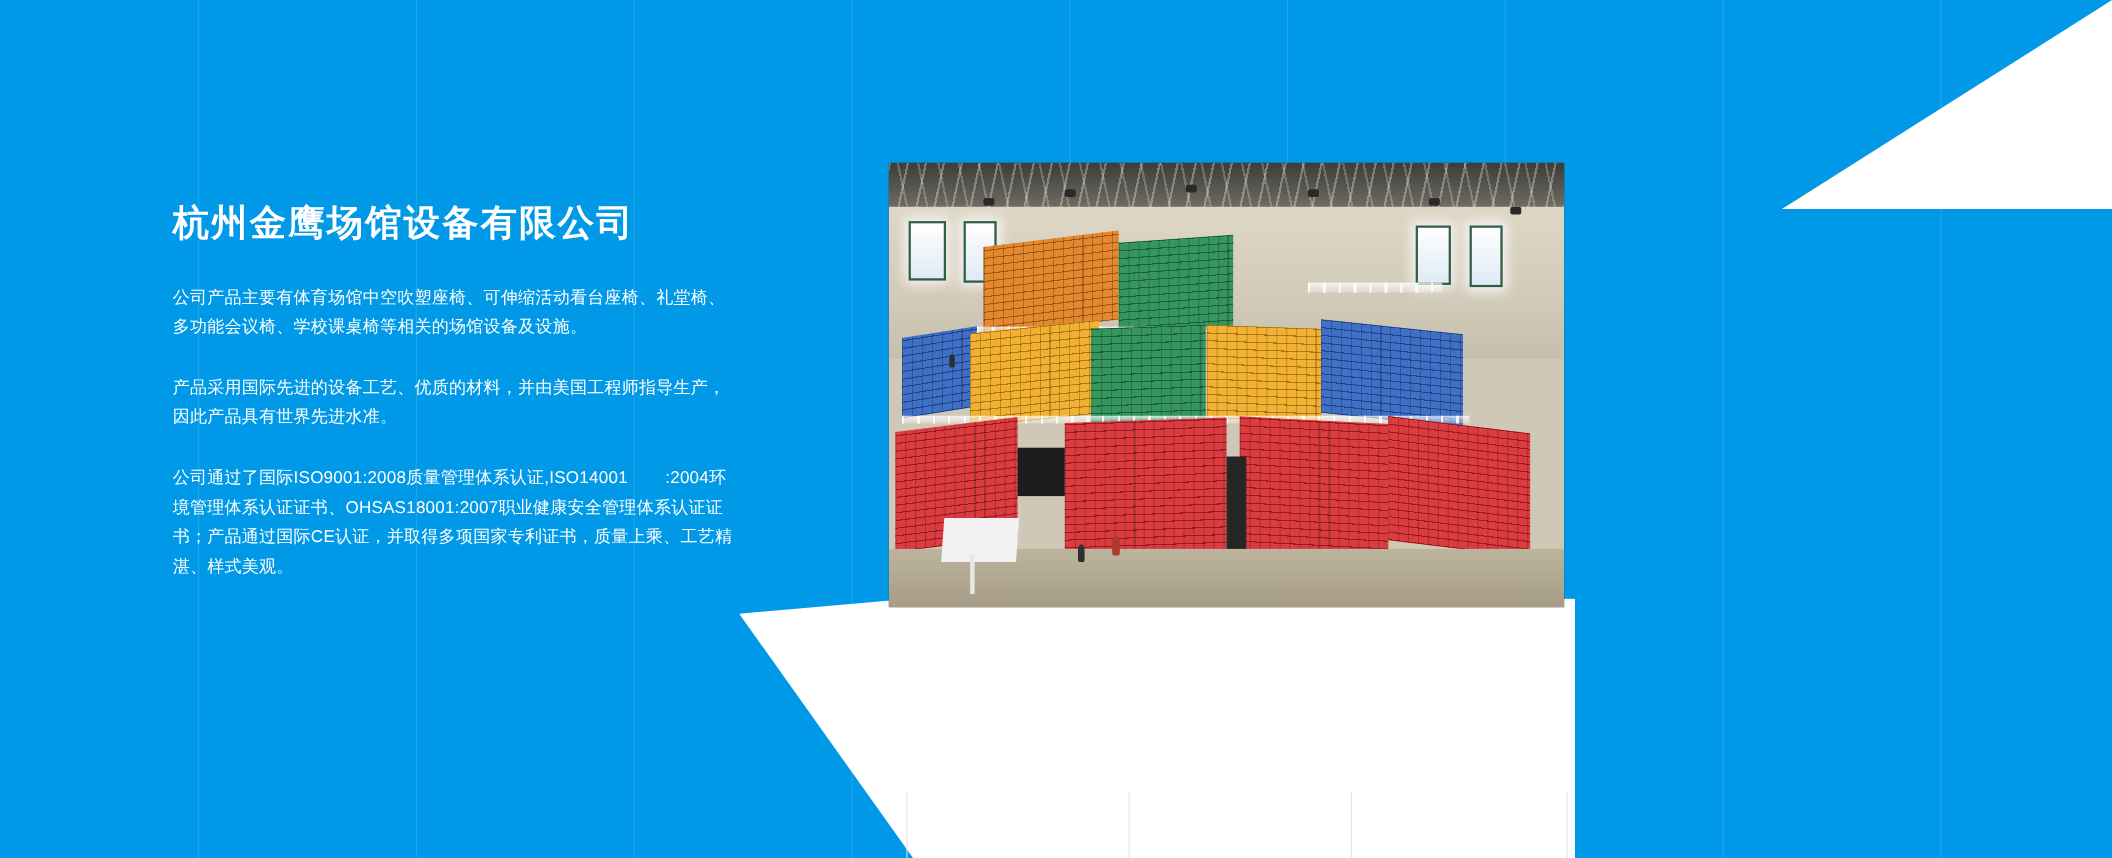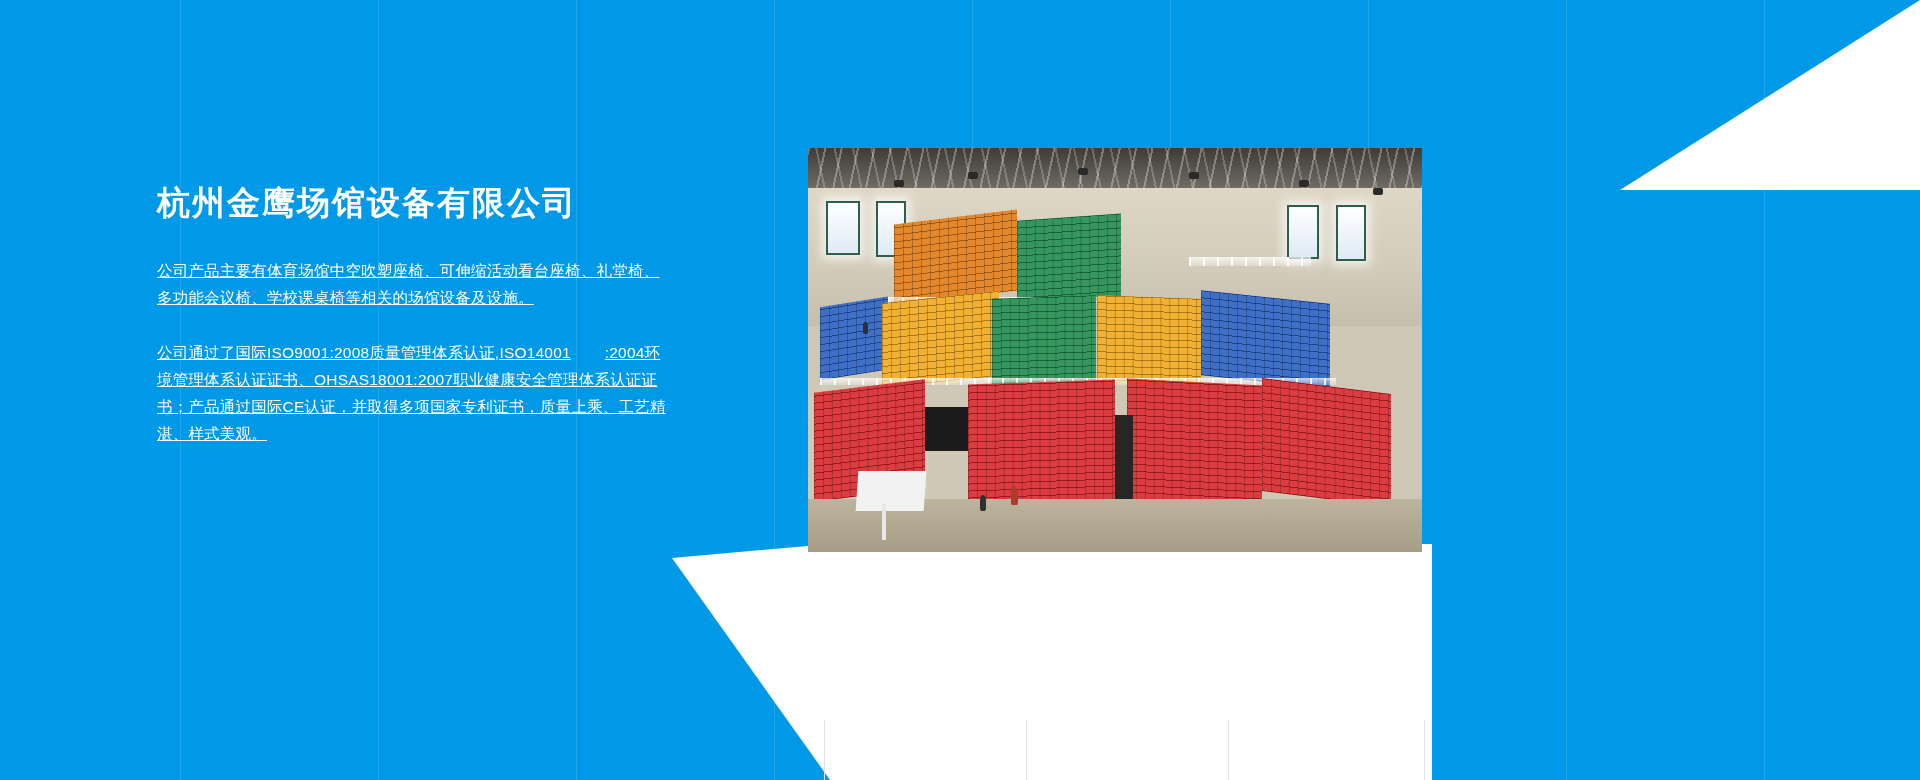--- a/index.html
+++ b/index.html
@@ -74,21 +74,20 @@
     margin: 0 0 34px 0;
     font-family: "DejaVu Serif", "Liberation Serif", serif;
     white-space: nowrap;
   }
   .para {
     font-size: 15.5px;
     line-height: 27px;
     margin: 0 0 28px 0;
     letter-spacing: 0.2px;
     text-align: left;
-    text-decoration: underline;
   }
   .para:last-child { margin-bottom: 12px; }
   .gap-fill { display: inline-block; width: 34px; }
 
   
   .photo-frame {
     position: absolute;
     left: 808px;
     top: 148px;
     width: 614px;
@@ -187,20 +186,21 @@
   <div class="vline" style="left:1764px"></div>
 
   <div class="wedge-top-right"></div>
   <div class="wedge-chevron"></div>
 
   <div class="text-col">
     <h1 class="company-title">杭州金鹰场馆设备有限公司</h1>
 
     <p class="para">公司产品主要有体育场馆中空吹塑座椅、可伸缩活动看台座椅、礼堂椅、多功能会议椅、学校课桌椅等相关的场馆设备及设施。</p>
 
+    <p class="para">产品采用国际先进的设备工艺、优质的材料，并由美国工程师指导生产，因此产品具有世界先进水准。</p>
 
     <p class="para"><span>公司通过了国际ISO9001:2008质量管理体系认证,ISO14001</span><span class="gap-fill"></span><span>:2004环境</span><span>管理体系认证证书、OHSAS18001:2007职业健康安全管理体系认证证书；产品通过国际CE认证，并取得多项国家专利证书，质量上乘、工艺精湛、样式美观。</span></p>
   </div>
 
   <div class="photo-frame">
     <div class="photo">
 
       <div class="ph-truss"></div>
       <div class="ph-wall"></div>
 

